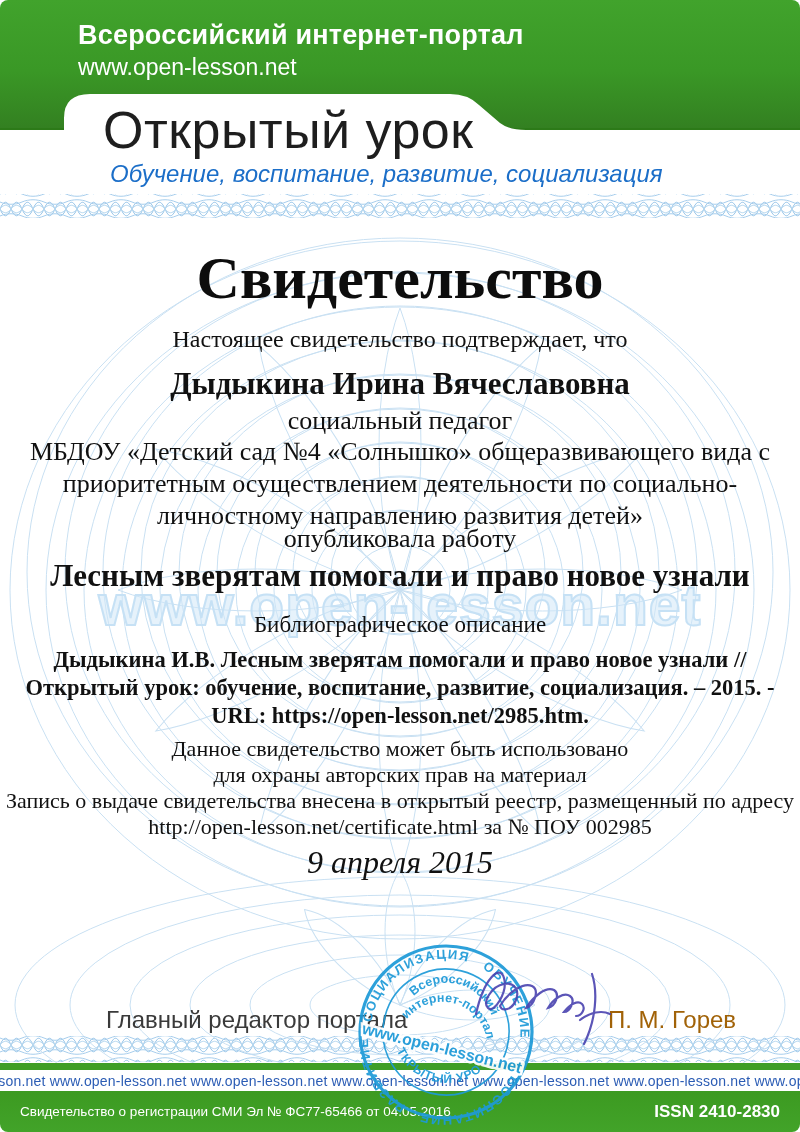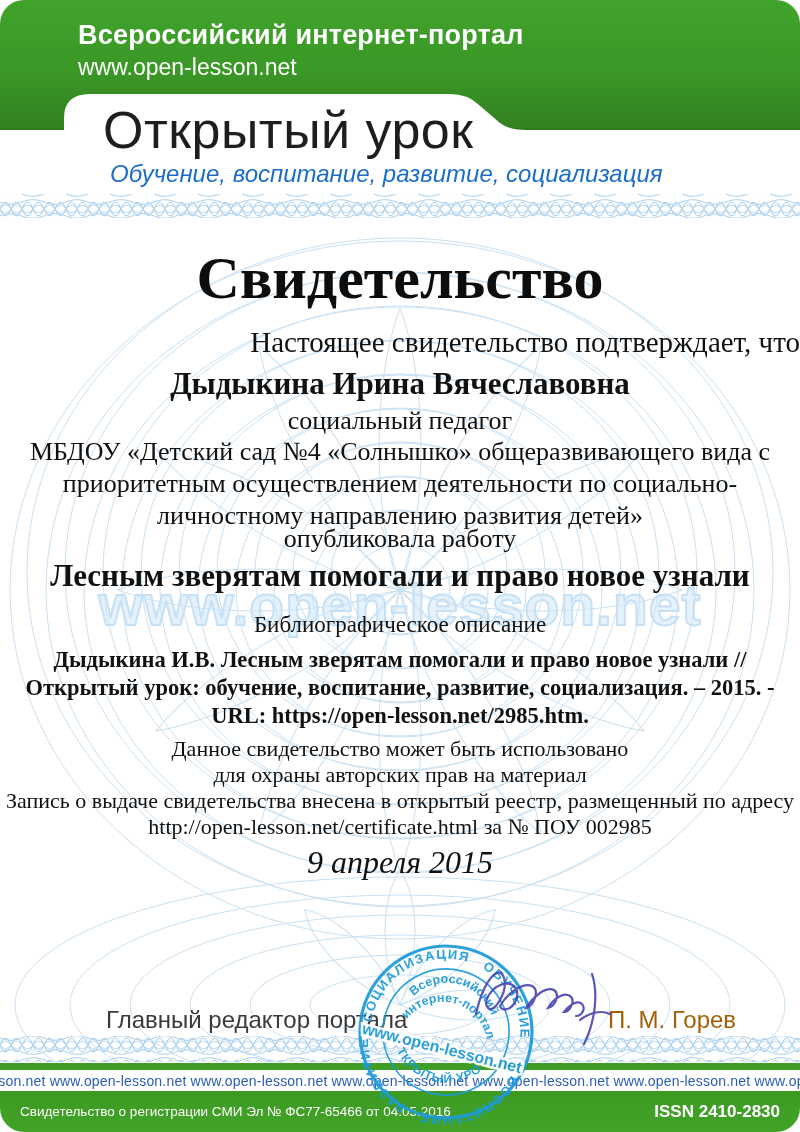--- a/index.html
+++ b/index.html
@@ -1,34 +1,34 @@
 <!DOCTYPE html>
 <html><head>
 <meta charset="utf-8">
 <style>
   html,body{margin:0;padding:0;background:#fff;}
   .page{position:relative;width:800px;height:1132px;margin:0 auto;background:#fff;
-        overflow:hidden;border-radius:24px;font-family:"Liberation Sans",sans-serif;}
+        overflow:hidden;border-radius:8px;font-family:"Liberation Sans",sans-serif;}
   .abs{position:absolute;}
   .center{left:0;right:0;text-align:center;}
 
   
   .header-green{position:absolute;left:0;top:0;width:800px;height:128px;
     background:linear-gradient(180deg,#41a32c 0%,#3a9826 55%,#338021 100%);
     border-bottom:2px solid #2c7a18;}
   .tab-svg{position:absolute;left:0;top:0;}
   .portal-title{left:78px;top:20px;color:#fff;font-size:27px;font-weight:bold;letter-spacing:.2px;}
   .portal-url{left:78px;top:54px;color:#fff;font-size:23px;}
   .brand-title{left:103px;top:100px;color:#1e1e1e;font-size:52px;font-weight:500;letter-spacing:.5px;}
   .brand-subtitle{left:110px;top:160px;color:#1b6ec8;font-size:24px;font-style:italic;font-weight:500;}
 
   
   .serif{font-family:"Liberation Serif",serif;color:#111;}
   .cert-title{top:246px;font-size:60px;font-weight:bold;line-height:64px;color:#0d0d0d;}
-  .confirms{top:326px;font-size:29px;text-align:right;}
+  .confirms{top:326px;font-size:24px;}
   .recipient{top:366px;font-size:31px;font-weight:bold;}
   .role{top:406px;font-size:26px;}
   .org{top:436px;font-size:26px;line-height:32px;}
   .published{top:524px;font-size:26px;}
   .work-title{top:558px;font-size:31px;font-weight:bold;}
   .watermark{top:572px;font-size:57px;font-weight:bold;letter-spacing:1px;
     color:rgba(210,232,248,.55);-webkit-text-stroke:2px #c6e1f5;font-family:"Liberation Sans",sans-serif;}
   .biblio-label{top:612px;font-size:23px;}
   .citation{top:646px;font-size:22.5px;font-weight:bold;line-height:28px;}
   .usage{top:736px;font-size:22px;line-height:26px;}

